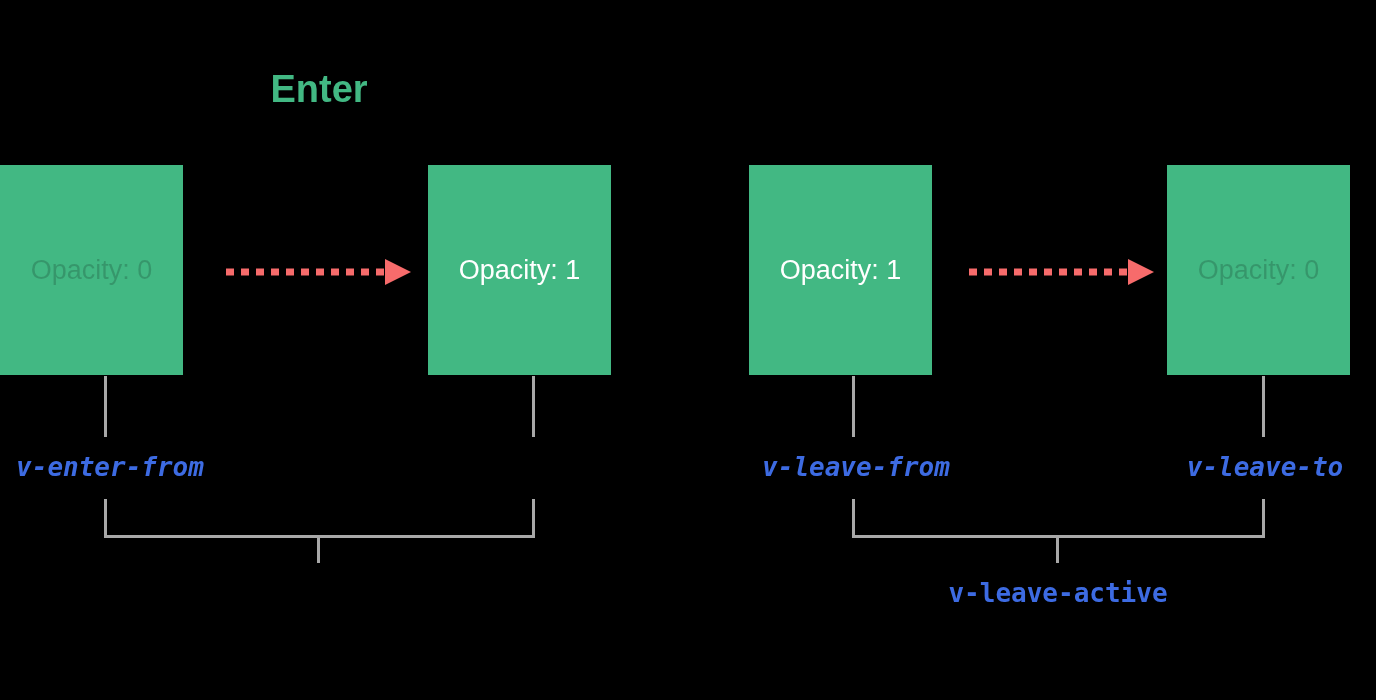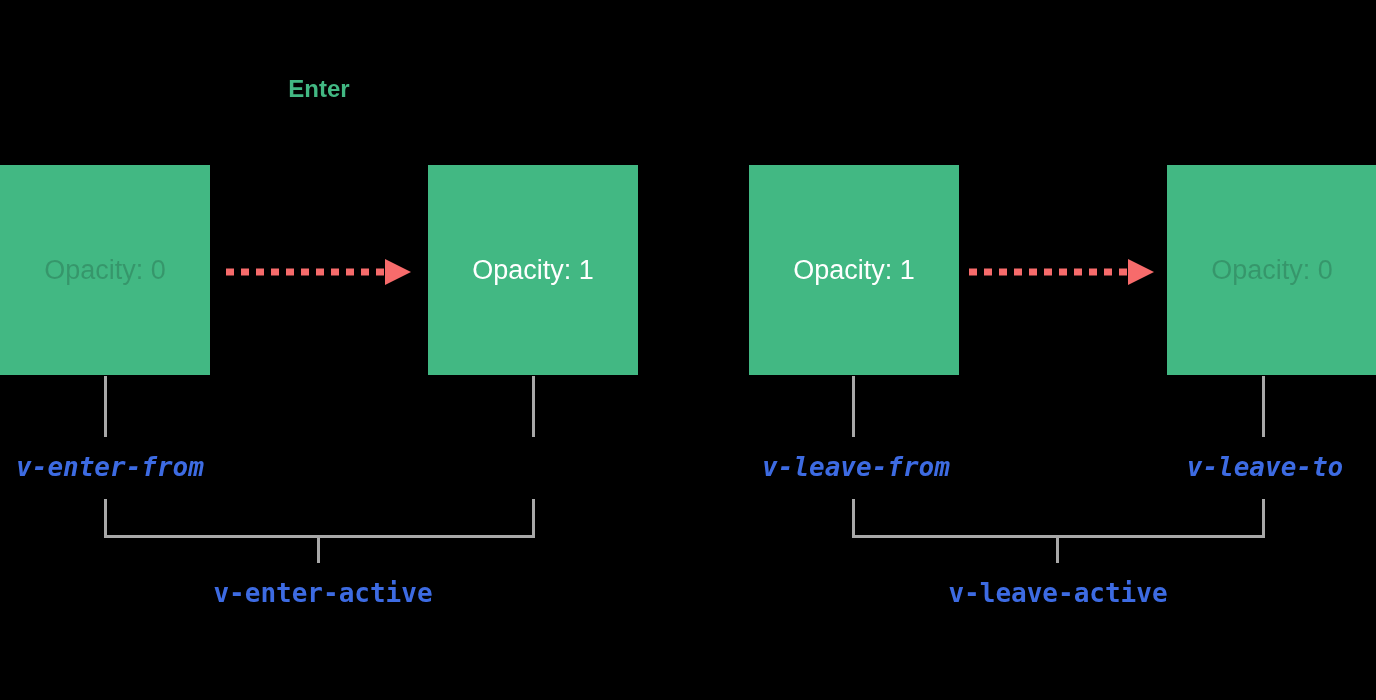--- a/index.html
+++ b/index.html
@@ -18,31 +18,31 @@
     height: 700px;
     background: var(--background);
     overflow: hidden;
     font-family: "Liberation Sans", sans-serif;
   }
   .heading {
     position: absolute;
     top: 70px;
     height: 38px;
     text-align: center;
-    font-size: 24px;
+    font-size: 38px;
     font-weight: 700;
     color: var(--box-green);
     line-height: 38px;
   }
   .heading.enter { left: 0; width: 638px; }
   .heading.leave { left: 749px; width: 628px; }
   .box {
     position: absolute;
     top: 165px;
-    width: 210px;
+    width: 183px;
     height: 210px;
     background: var(--box-green);
     display: flex;
     align-items: center;
     justify-content: center;
     font-size: 27px;
   }
   .box.b1 { left: 0; }
   .box.b2 { left: 428px; }
   .box.b3 { left: 749px; }
@@ -136,16 +136,15 @@
   <div class="vline bracket-leg x1"></div>
   <div class="vline bracket-leg x2"></div>
   <div class="hline enter"></div>
   <div class="vline stem stem-enter"></div>
 
   <div class="vline bracket-leg x3"></div>
   <div class="vline bracket-leg x4"></div>
   <div class="hline leave"></div>
   <div class="vline stem stem-leave"></div>
 
-  <div class="class-label row2 lx-ea">v-enter-active</div>
   <div class="class-label row2 lx-la">v-leave-active</div>
 
 </div>
 
 </body></html>

